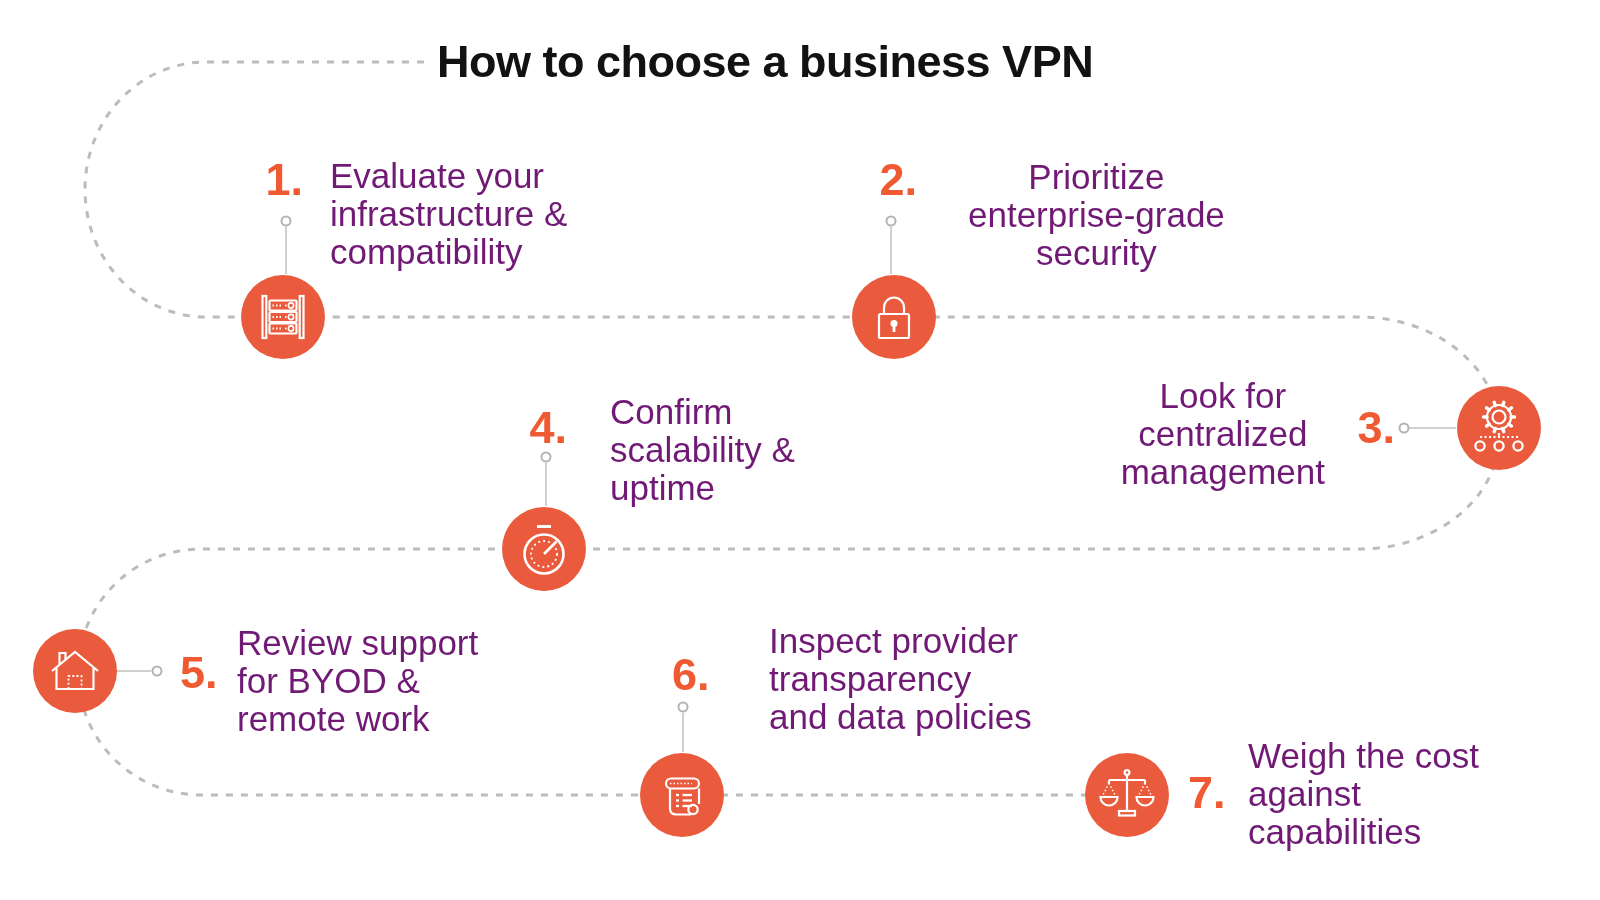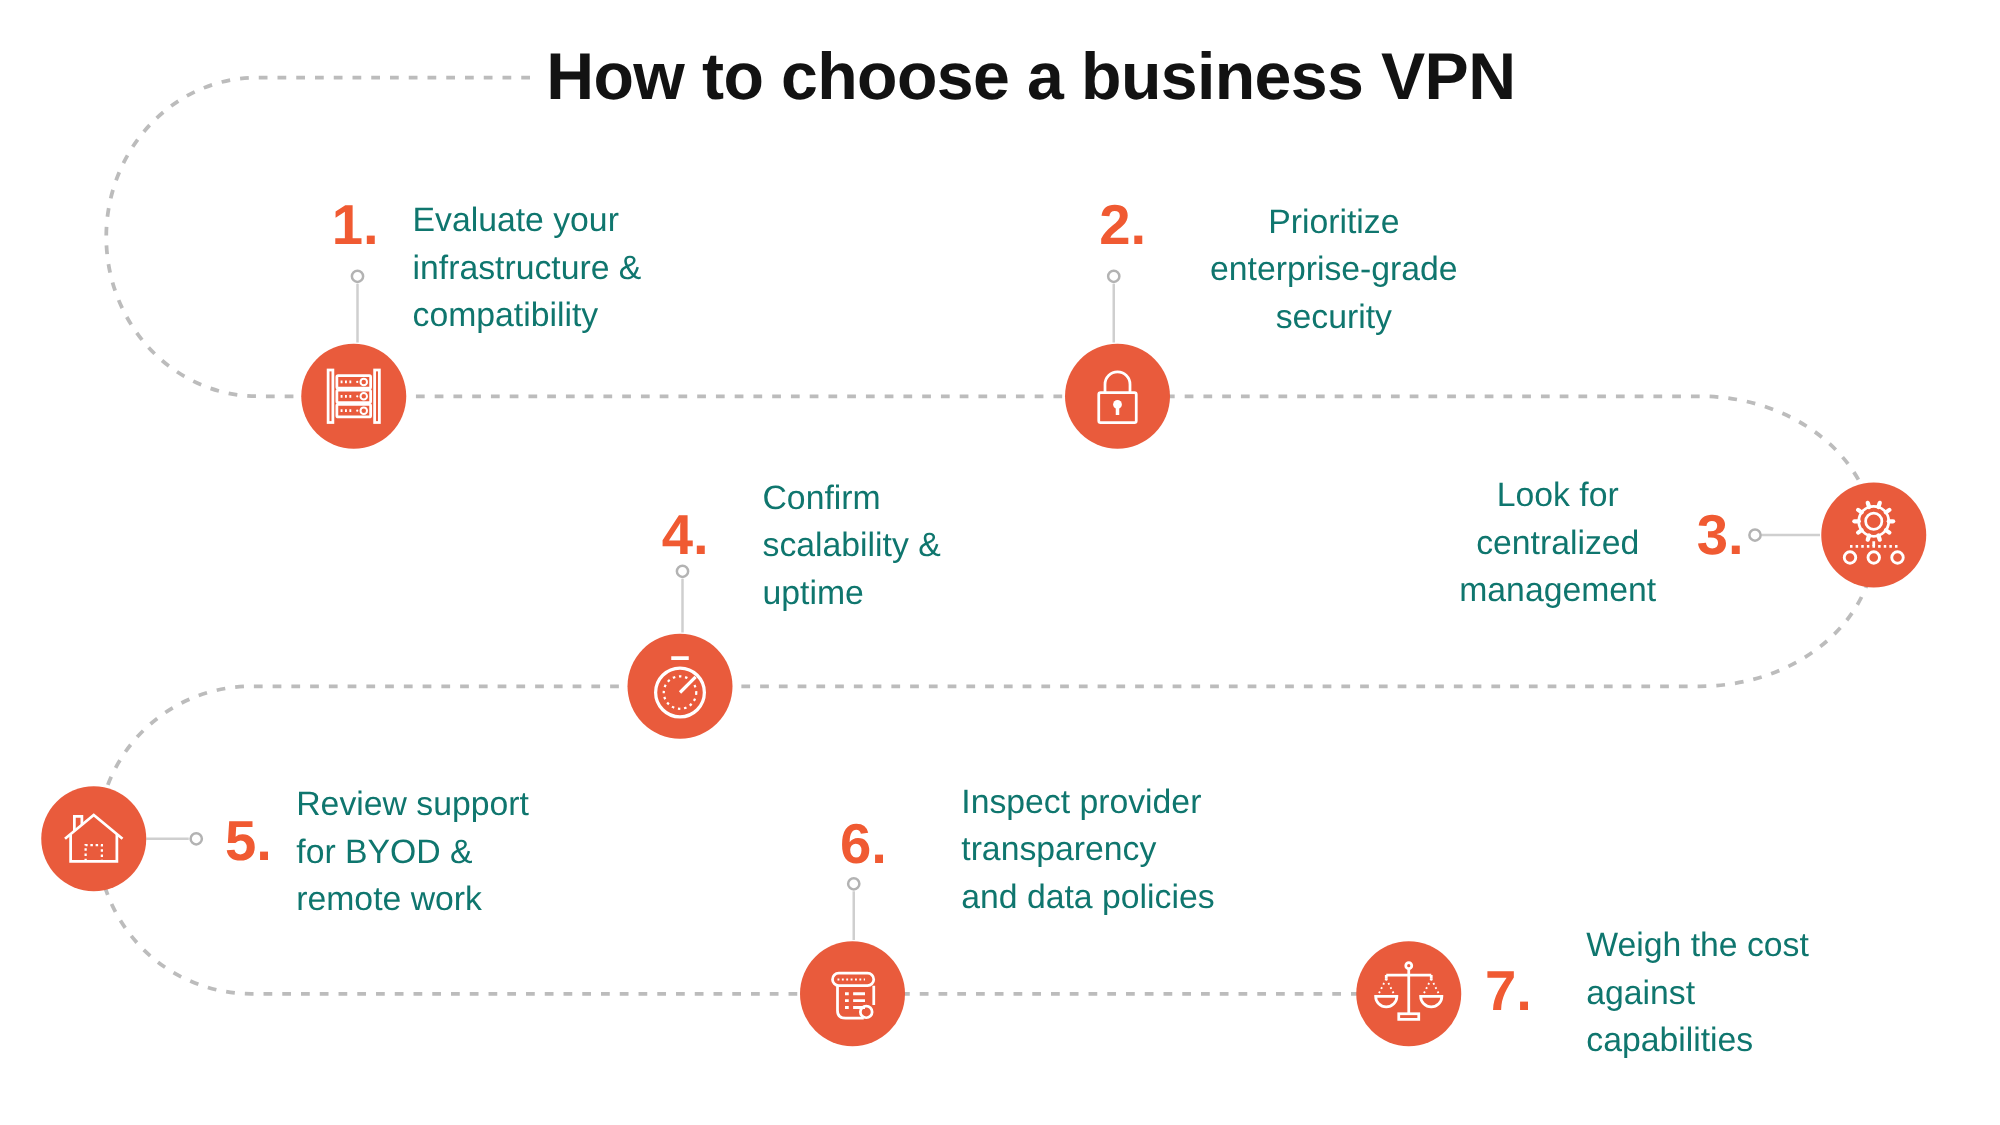--- a/index.html
+++ b/index.html
@@ -1,36 +1,36 @@
 <!DOCTYPE html>
 <html><head>
 <meta charset="utf-8">
 <style>
   html,body{margin:0;padding:0;background:#ffffff;}
   .stage{position:relative;width:1600px;height:900px;background:#ffffff;overflow:hidden;
          font-family:"Liberation Sans", sans-serif;}
   .route-svg{position:absolute;left:0;top:0;width:1600px;height:900px;}
-  .title{position:absolute;left:437px;top:36px;font-size:53px;line-height:52px;font-weight:bold;
+  .title{position:absolute;left:437px;top:36px;font-size:45px;line-height:52px;font-weight:bold;
          color:#121212;letter-spacing:-0.5px;}
   .num{position:absolute;font-size:45px;line-height:40px;font-weight:bold;color:#f05a32;}
   #num1{top:160px;right:1297px;} 
   #num2{top:160px;right:683px;}
   #num3{top:408px;right:205px;}
   #num4{top:408px;right:1033px;}
   #num5{top:653px;left:180px;}
   #num6{top:655px;left:672px;}
   #num7{top:773px;left:1188px;}
-  .txt{position:absolute;font-size:27px;line-height:38px;color:#0f766e;white-space:pre-line;}
+  .txt{position:absolute;font-size:35px;line-height:38px;color:#701a75;white-space:pre-line;}
   #txt1{left:330px;top:157px;}
   #txt2{left:968px;top:158px;text-align:center;}
   #txt3{right:275px;top:377px;text-align:center;}
-  #txt4{left:610px;top:379px;}
+  #txt4{left:610px;top:393px;}
   #txt5{left:237px;top:624px;}
   #txt6{left:743px;top:622px;margin-left:26px;}
-  #txt7{left:1248px;top:737px;margin-left:21px;}
+  #txt7{left:1248px;top:737px;}
   .badge{position:absolute;width:84px;height:84px;border-radius:50%;background:#e95b3c;
          display:flex;align-items:center;justify-content:center;}
   #badge1{left:241px;top:275px;}
   #badge2{left:852px;top:275px;}
   #badge3{left:1457px;top:386px;}
   #badge4{left:502px;top:507px;}
   #badge5{left:33px;top:629px;}
   #badge6{left:640px;top:753px;}
   #badge7{left:1085px;top:753px;}
   .badge svg{width:84px;height:84px;display:block;}

